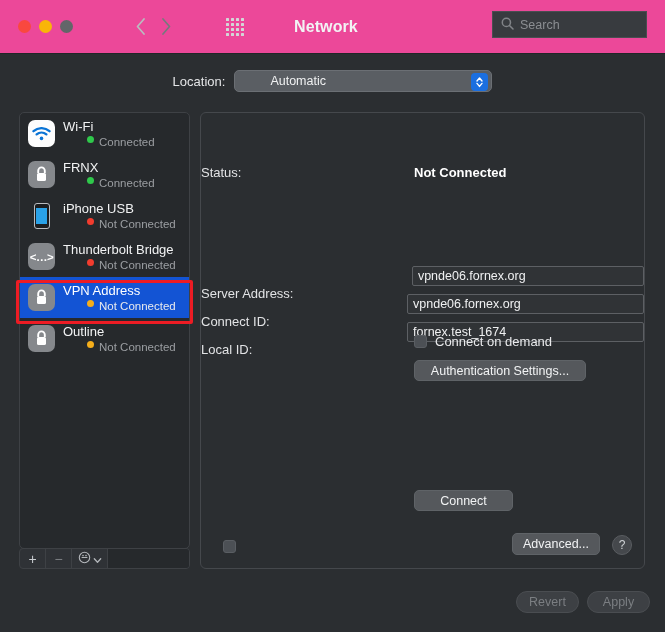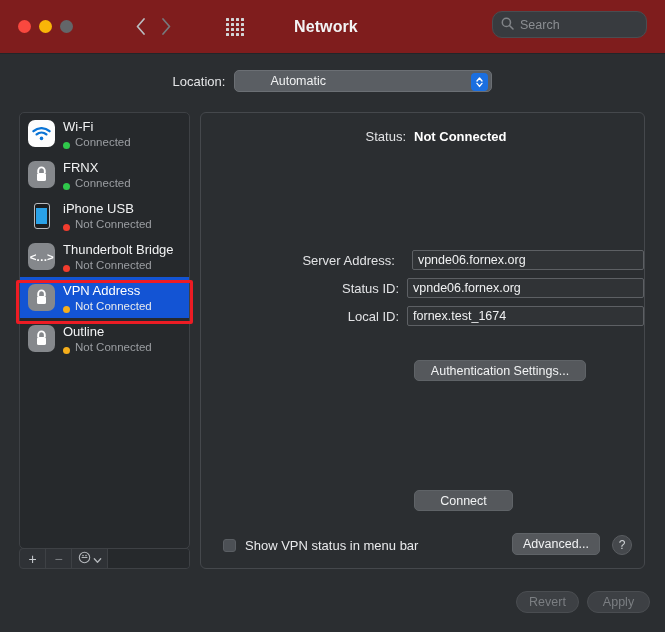--- a/index.html
+++ b/index.html
@@ -12,21 +12,21 @@
   .window {
     position: relative;
     width: 665px; height: 632px;
     background: #2b2e31;
   }
 
   
   .titlebar {
     position: absolute; top: 0; left: 0;
     width: 665px; height: 54px;
-    background: #7f1d1d;
+    background: #ec4899;
     border-bottom: 1px solid #232528;
     display: flex; align-items: center; gap: 31px;
   }
   .traffic { display: flex; gap: 8px; margin-left: 18px; }
   .tl { width: 13px; height: 13px; border-radius: 50%; }
   .tl.red { background: #f9483f; }
   .tl.yellow { background: #f9b508; }
   .tl.gray { background: #636669; }
 
   .navarrows { display: flex; gap: 5px; margin-left: 27px; align-items: center; }
@@ -47,21 +47,21 @@
     color: #f2f3f4;
     font-size: 16px;
     font-weight: bold;
     letter-spacing: 0.1px;
   }
 
   .searchbox {
     position: absolute; right: 18px; top: 11px;
     width: 155px; height: 27px;
     border: 1px solid #4a4d51;
-    border-radius: 10px;
+    border-radius: 0;
     background: #383b3f;
     display: flex; align-items: center;
     padding: 0 8px;
   }
   .searchbox .sicon { margin-right: 6px; opacity: .75; }
   .searchbox .sph { color: #8b8e92; font-size: 12.5px; }
 
   
   .locrow {
     position: absolute; top: 70px; left: 0; width: 665px;
@@ -125,21 +125,21 @@
     border: 1.6px solid #b9bcc0;
     border-radius: 3px;
     background: #1c1e20;
     display: flex; align-items: center; justify-content: center;
   }
   .phonescreen { width: 11px; height: 16px; background: #2aa2e8; }
 
   .svctext { display: flex; flex-direction: column; justify-content: center; }
   .svcname { color: #f1f2f3; font-size: 13px; line-height: 15px; }
   .svc.selected .svcname { color: #ffffff; }
-  .svcstatus { display: flex; align-items: flex-end; margin-top: 2px; }
+  .svcstatus { display: flex; align-items: flex-start; margin-top: 2px; margin-left: 24px; }
   .dot { width: 7px; height: 7px; border-radius: 50%; margin-right: 5px; }
   .dot.green { background: #2fc84b; }
   .dot.red { background: #f23c2e; }
   .dot.yellow { background: #f5ae1b; }
   .svcstatuslabel { color: #9b9ea2; font-size: 11.5px; line-height: 13px; }
   .svc.selected .svcstatuslabel { color: #e8eaed; }
 
   .redbox {
     position: absolute;
     left: 16px; top: 280px;
@@ -176,21 +176,21 @@
     width: 445px; height: 457px;
     background: #2b2e31;
     border: 1px solid #45484c;
     border-radius: 6px;
   }
 
   .statusrow {
     position: absolute; left: 0; top: 16px; width: 100%;
     display: flex; align-items: baseline;
   }
-  .lbl-col { width: 205px; text-align: right; color: #e2e3e5; font-size: 13px; }
+  .lbl-col { width: 205px; text-align: left; color: #e2e3e5; font-size: 13px; margin-top: 36px; }
   .val-bold { margin-left: 8px; color: #ffffff; font-size: 13px; font-weight: bold; }
 
   .formrow {
     position: absolute; left: 0; width: 100%;
     display: flex; align-items: center;
   }
   .frow1 { top: 137px; gap: 9px; }
   .frow2 { top: 165px; }
   .frow3 { top: 193px; }
   .field {
@@ -468,43 +468,47 @@
       <span class="lbl-col">Status:</span>
       <span class="val-bold">Not Connected</span>
     </div>
 
     <div class="formrow frow1">
       <span class="lbl-col">Server Address:</span>
       <span class="field">vpnde06.fornex.org</span>
     </div>
 
     <div class="formrow frow2">
-      <span class="lbl-col">Status ID:</span>
+      <span class="lbl-col">Connect ID:</span>
       <span class="field">vpnde06.fornex.org</span>
     </div>
 
     <div class="formrow frow3">
       <span class="lbl-col">Local ID:</span>
       <span class="field">fornex.test_1674</span>
     </div>
 
+    <div class="cbrow">
+      <span class="cbspace"></span>
+      <span class="checkbox"></span>
+      <span class="cblabel">Connect on demand</span>
+    </div>
 
     <div class="btnrow brow-auth">
       <span class="bspace"></span>
       <span class="btn">Authentication Settings...</span>
     </div>
 
     <div class="btnrow brow-conn">
       <span class="bspace"></span>
       <span class="btn">Connect</span>
     </div>
 
     <div class="vpnstatusrow">
       <span class="checkbox"></span>
-      <span class="cblabel">Show VPN status in menu bar</span>
     </div>
 
     <div class="advbtn">Advanced...</div>
     <div class="helpbtn">?</div>
   </div>
 
   <div class="footbtn btn-revert">Revert</div>
   <div class="footbtn btn-apply">Apply</div>
 
 </div>

